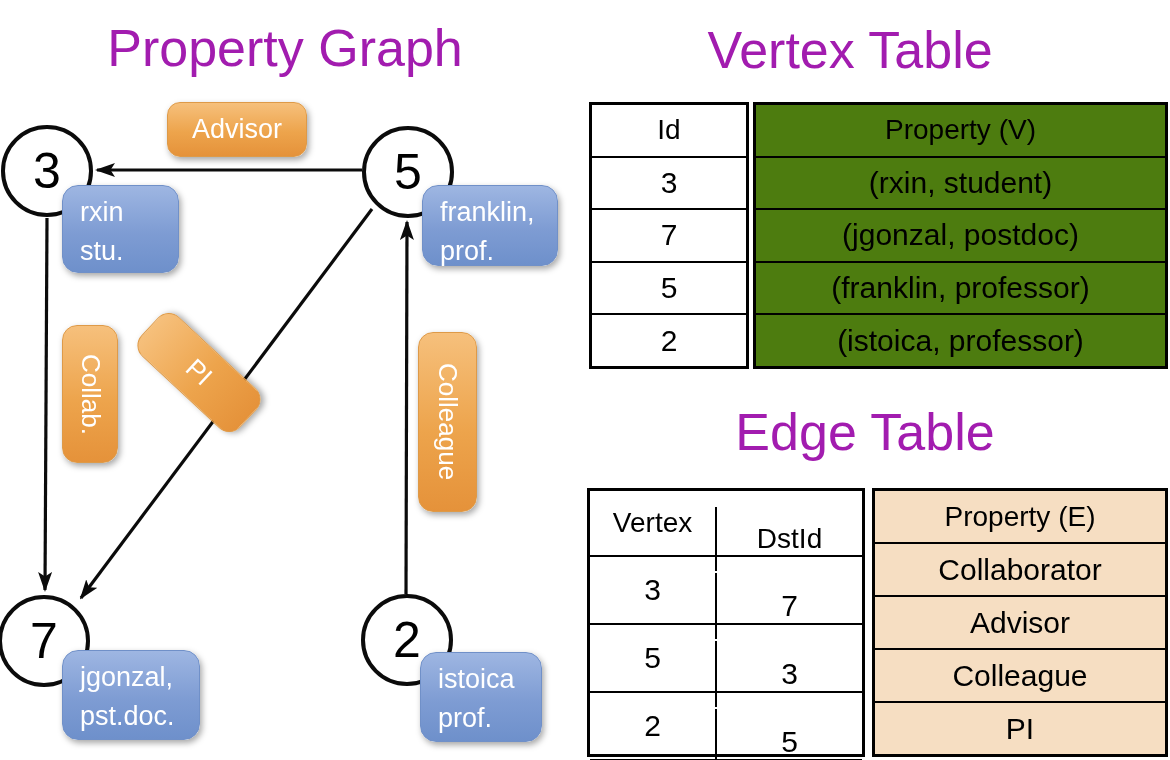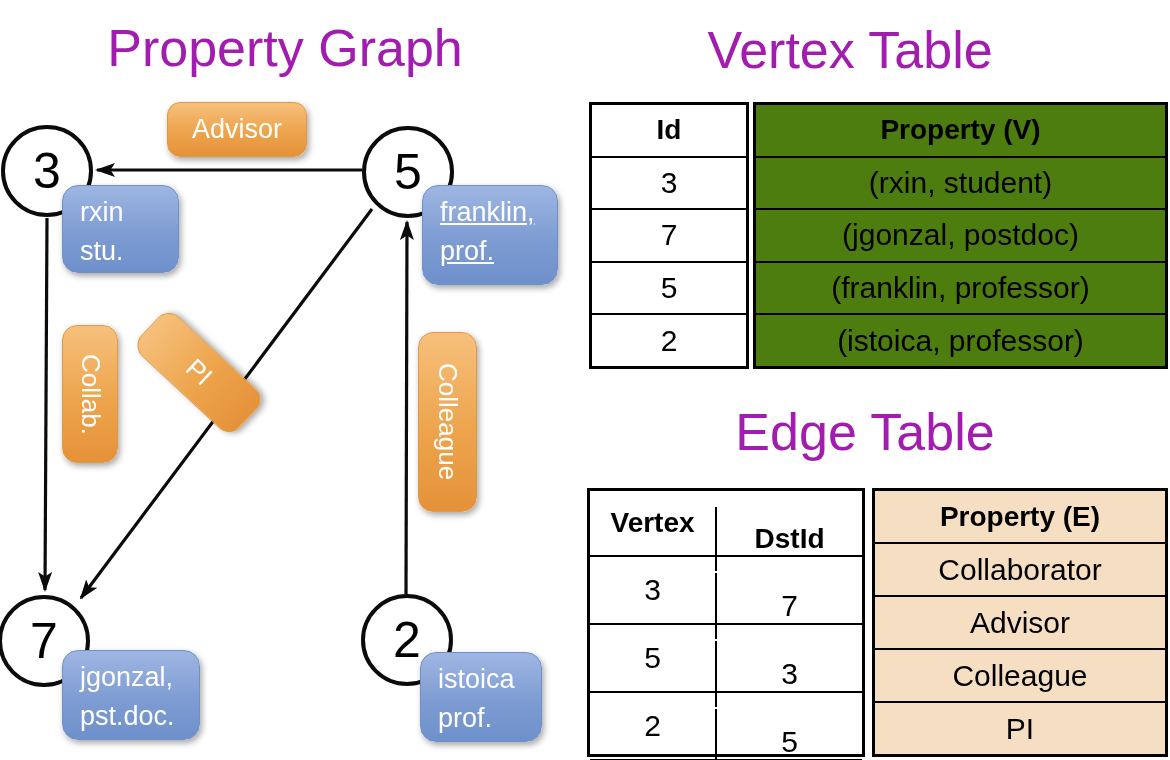--- a/index.html
+++ b/index.html
@@ -49,21 +49,21 @@
   .subtable {
     position:absolute; box-sizing:border-box;
     border:3px solid #000; background:#fff;
     display:flex; flex-direction:column;
   }
   .subtable .trow {
     flex:1; display:flex; align-items:center; justify-content:center;
     border-top:2px solid #000; font-size:30px;
   }
   .subtable .trow:first-child { border-top:none; }
-  .subtable .trow.hdr { font-weight:bold; font-size:28px; }
+  .subtable .trow.hdr { font-weight:normal; font-size:28px; }
   .twocol .trow { padding:0; }
   .twocol .cell {
     height:100%; display:flex; align-items:center; justify-content:center;
     box-sizing:border-box;
   }
   .twocol .cell.c1 { width:46%; }
   .twocol .cell.c2 { width:54%; border-left:2px solid #000;margin-top:32px; }
   .fill-blue { background:#4d7c0f; }
   .fill-tan  { background:#f6dec2; }
 
@@ -101,21 +101,21 @@
     <line x1="406" y1="594" x2="407" y2="222" stroke="#0b0b0b" stroke-width="3.2" marker-end="url(#arrow)"></line>
   </svg>
 
   <div class="elabel" style="left:167px; top:102px; width:140px; height:55px;">Advisor</div>
   <div class="elabel vert" style="left:62px; top:325px; width:56px; height:138px;">Collab.</div>
   <div class="elabel vert" style="left:172px; top:305px; width:54px; height:135px; transform:rotate(-47deg);">PI</div>
   <div class="elabel vert" style="left:418px; top:332px; width:59px; height:180px;">Colleague</div>
 
   <div class="pbox" style="left:62px;  top:185px; width:117px; height:88px;">rxin
 stu.</div>
-  <div class="pbox" style="left:422px; top:185px; width:136px; height:100px;text-decoration:underline;">franklin,
+  <div class="pbox" style="left:422px; top:185px; width:136px; height:81px;">franklin,
 prof.</div>
   <div class="pbox" style="left:62px;  top:650px; width:138px; height:90px;">jgonzal,
 pst.doc.</div>
   <div class="pbox" style="left:420px; top:652px; width:122px; height:90px;">istoica
 prof.</div>
 
   <div class="abs big-title" style="left:565px; top:20px; width:570px;">Vertex Table</div>
 
   <div class="subtable" style="left:589px; top:102px; width:160px; height:267px;">
     <div class="trow hdr">Id</div>

